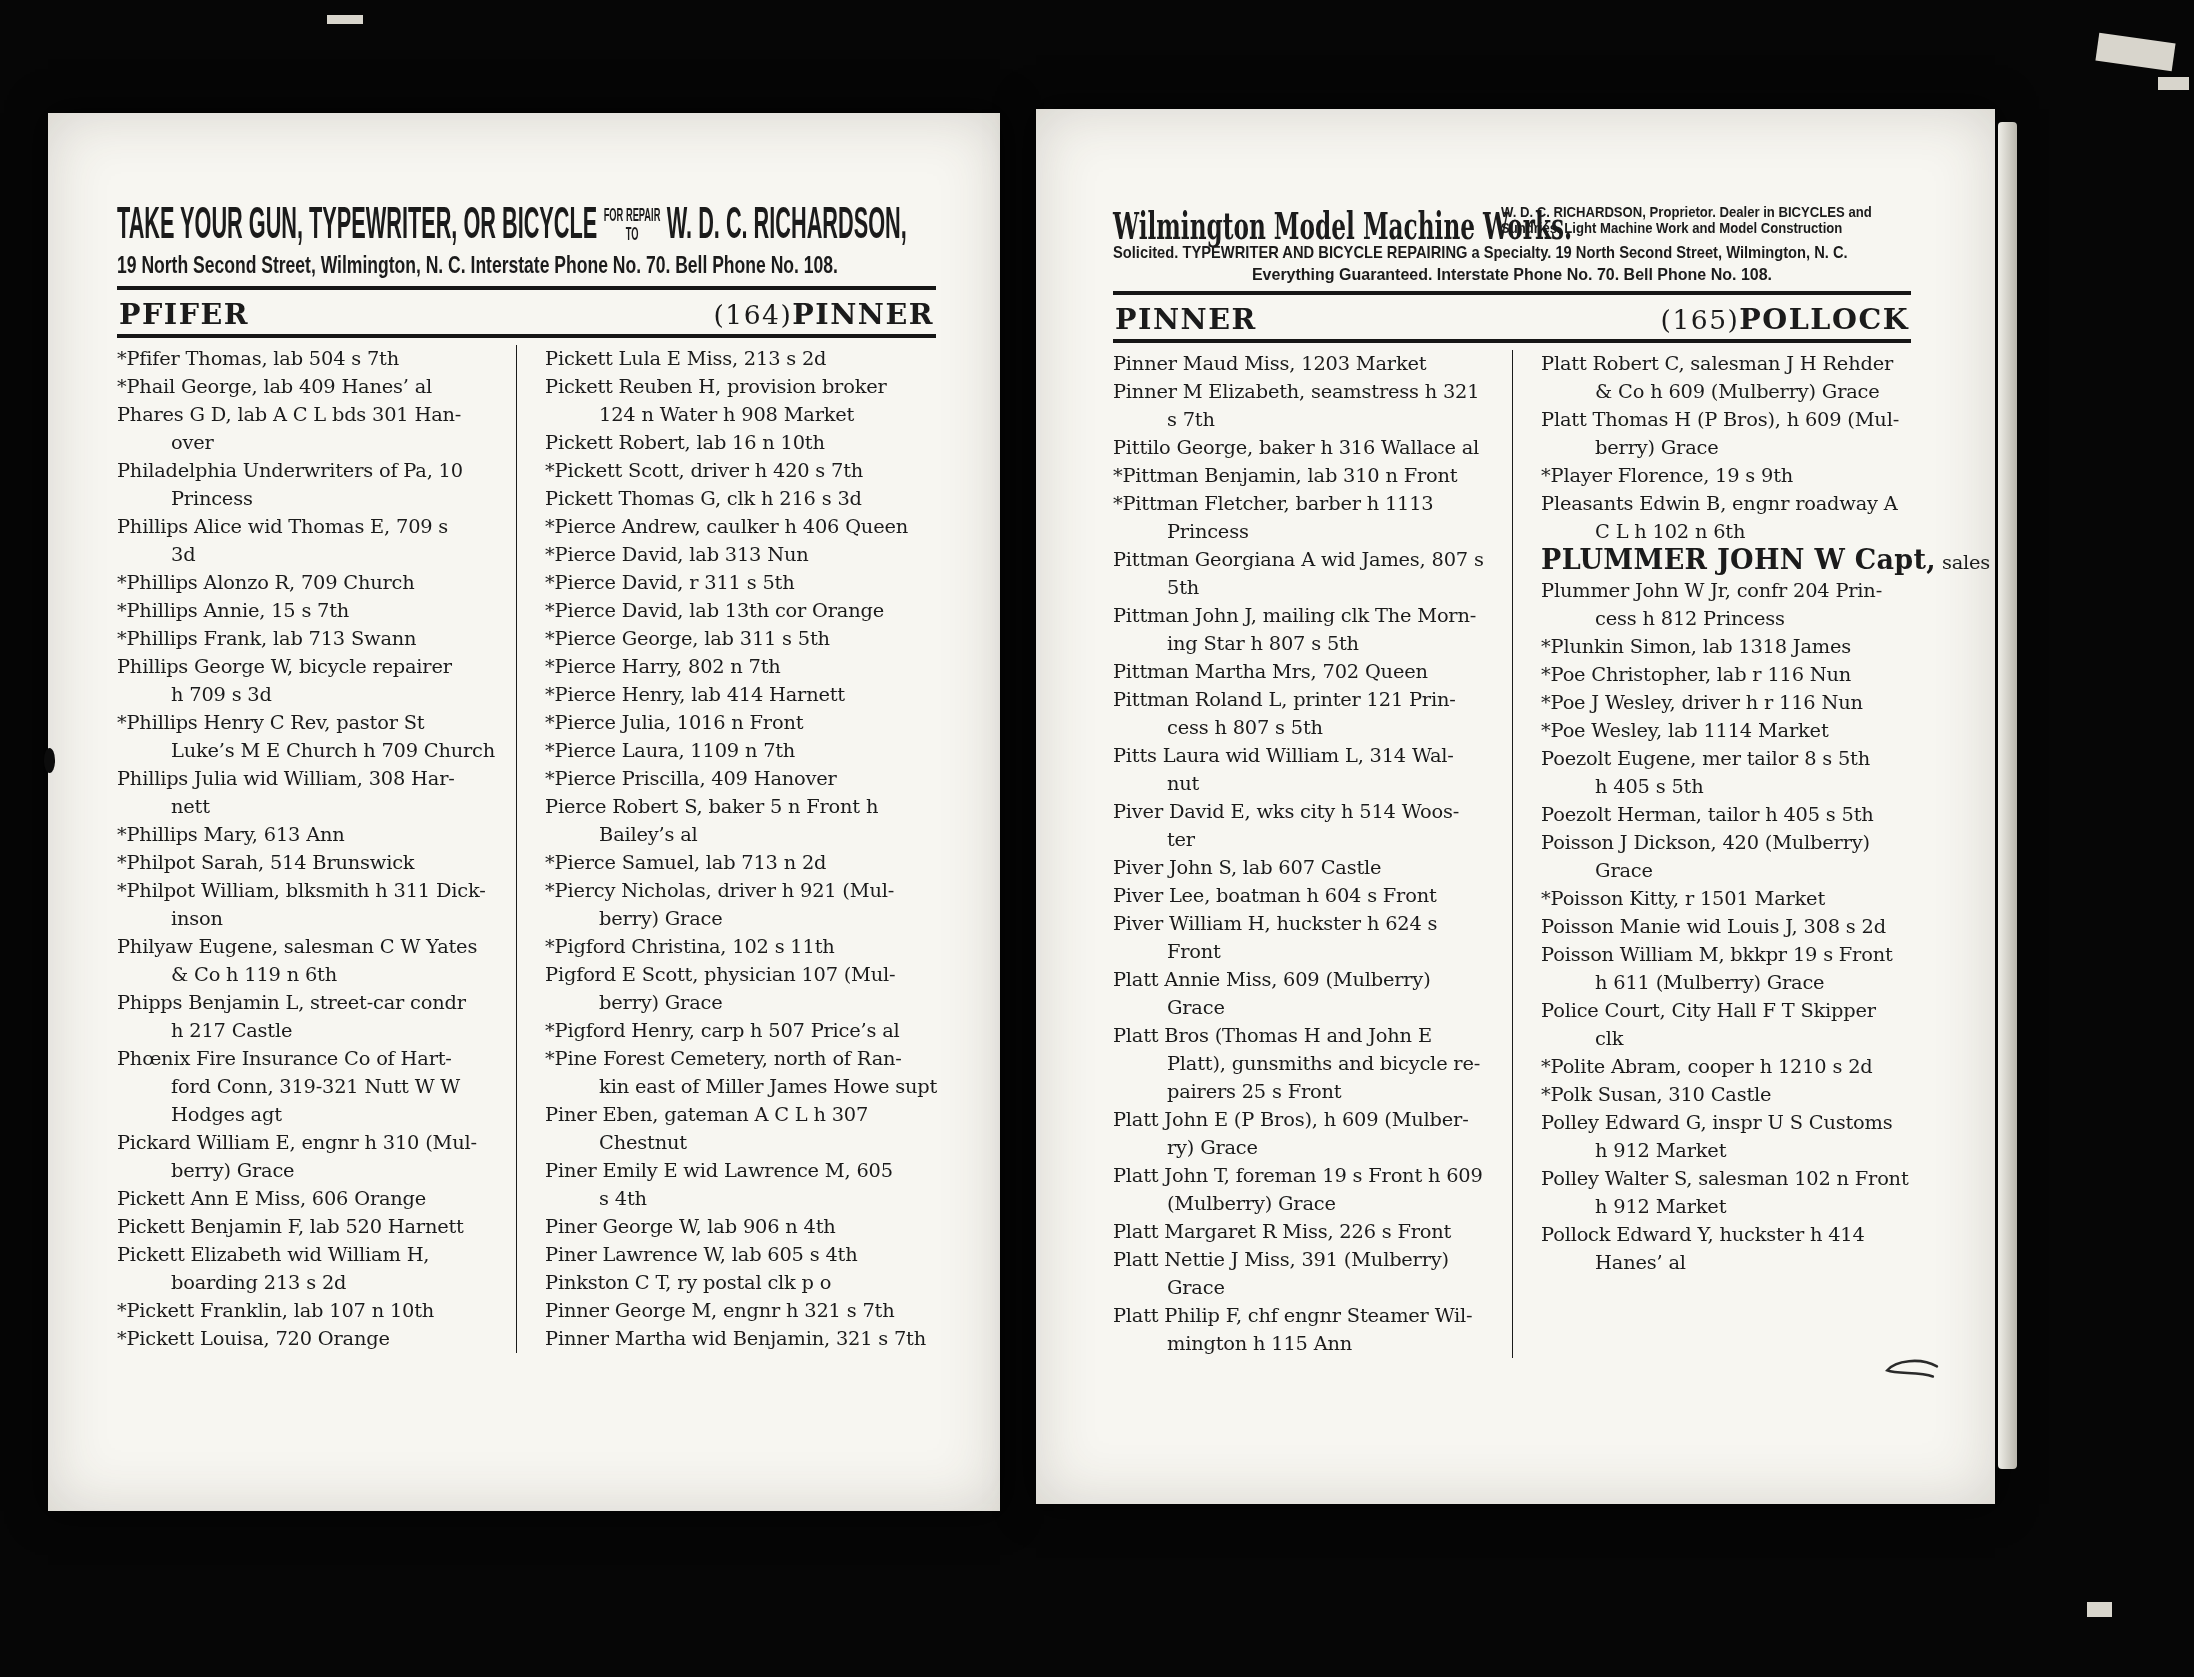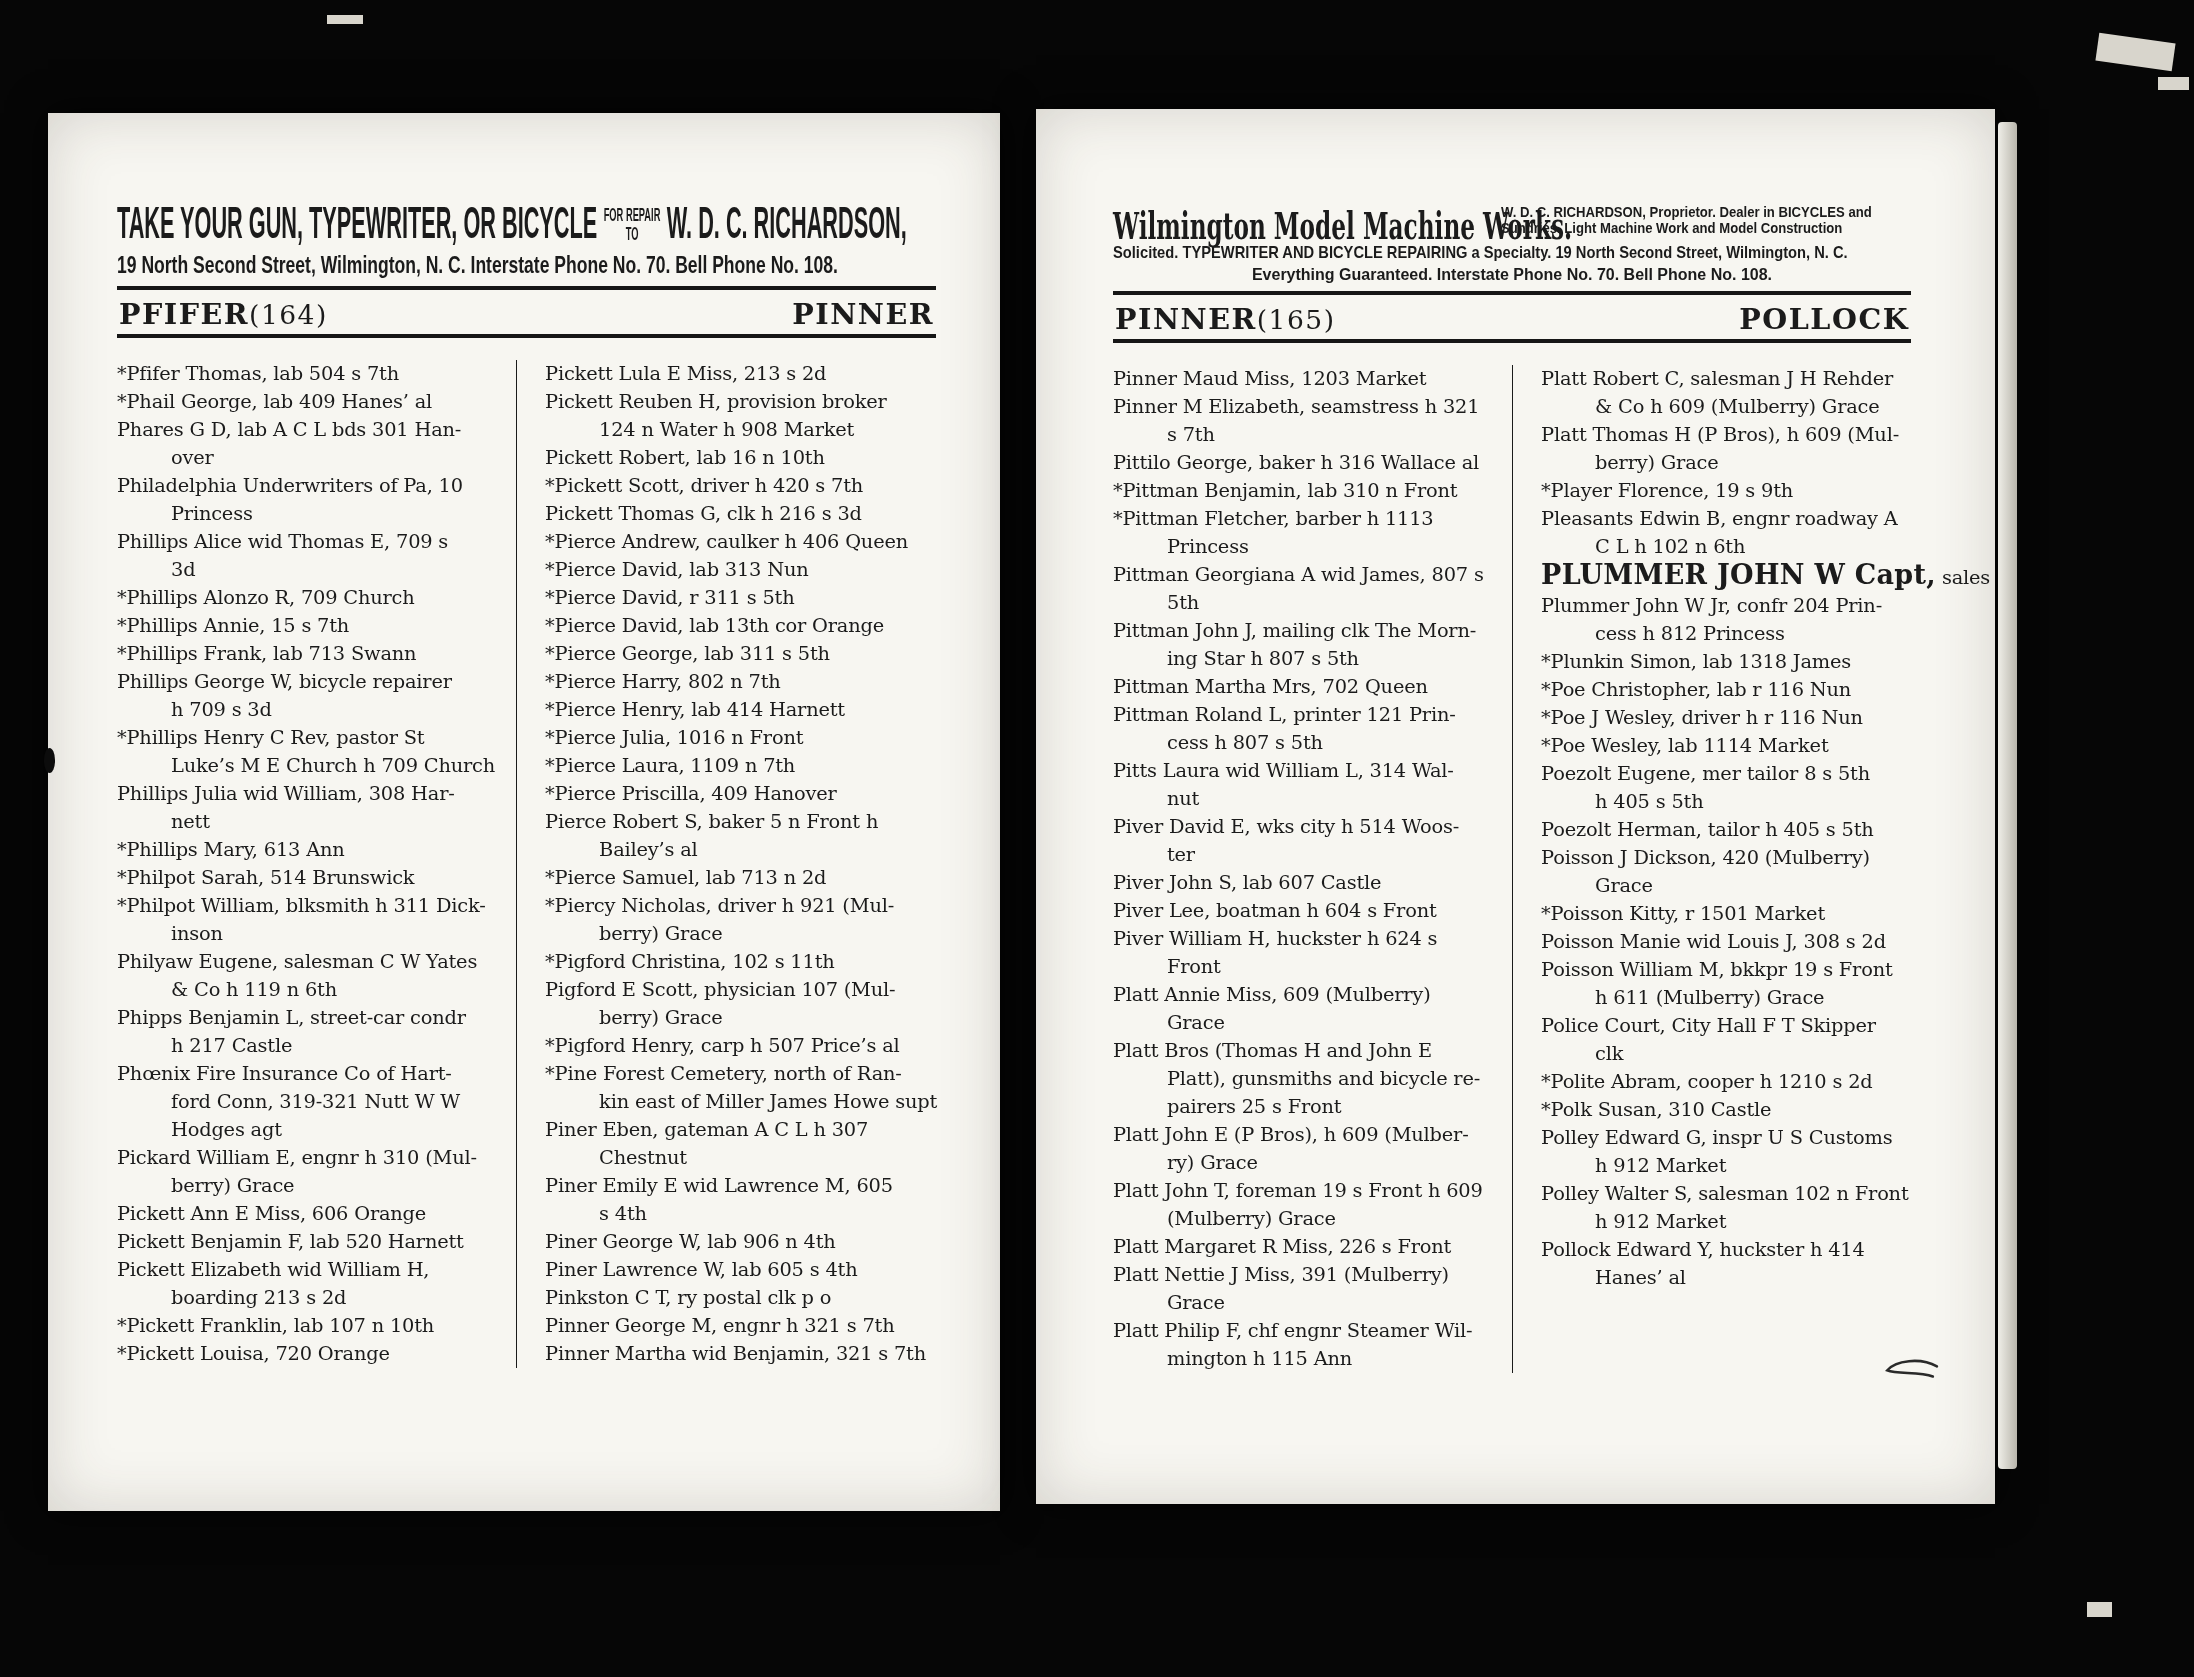--- a/index.html
+++ b/index.html
@@ -33,22 +33,22 @@
     line-height:16.3px;white-space:nowrap;transform:scale(0.95,1.05);transform-origin:left top;}
   .ad-r-l3{font-family:"Liberation Sans", sans-serif;font-weight:bold;font-size:15px;
     white-space:nowrap;margin-top:5.1px;transform:scale(0.98,1.1);transform-origin:left top;}
   .ad-r-l4{font-family:"Liberation Sans", sans-serif;font-weight:bold;font-size:16px;
     text-align:center;margin-top:6.1px;}
 
   .rule{height:3.6px;background:#161616;margin-top:7.1px;}
   .rule2{height:3.6px;background:#161616;}
   .hdr-row{display:flex;align-items:baseline;font-size:28.6px;font-weight:bold;
     letter-spacing:1.5px;padding:7.1px 2px 3.1px 2px;}
-  .hdr-row .c{flex:1;text-align:left;font-weight:normal;font-size:26.5px;}
-  .cols{display:flex;margin-top:22px;}
+  .hdr-row .c{flex:1;text-align:right;font-weight:normal;font-size:26.5px;}
+  .cols{display:flex;margin-top:7px;}
   .col{font-size:19.4px;line-height:28px;letter-spacing:-0.2px;}
   .col1{width:395px;border-right:1.5px solid #1b1b1b;padding-right:4.1px;flex:none;}
   .col2{padding-left:28px;flex:1;}
   .line{white-space:nowrap;}
   .cont{padding-left:54px;}
   .b{font-weight:bold;font-size:27px;letter-spacing:0.3px;}
   .i{}
 
   
   .page-edge{position:absolute;left:1998px;top:122px;width:19.4px;height:1347px;

